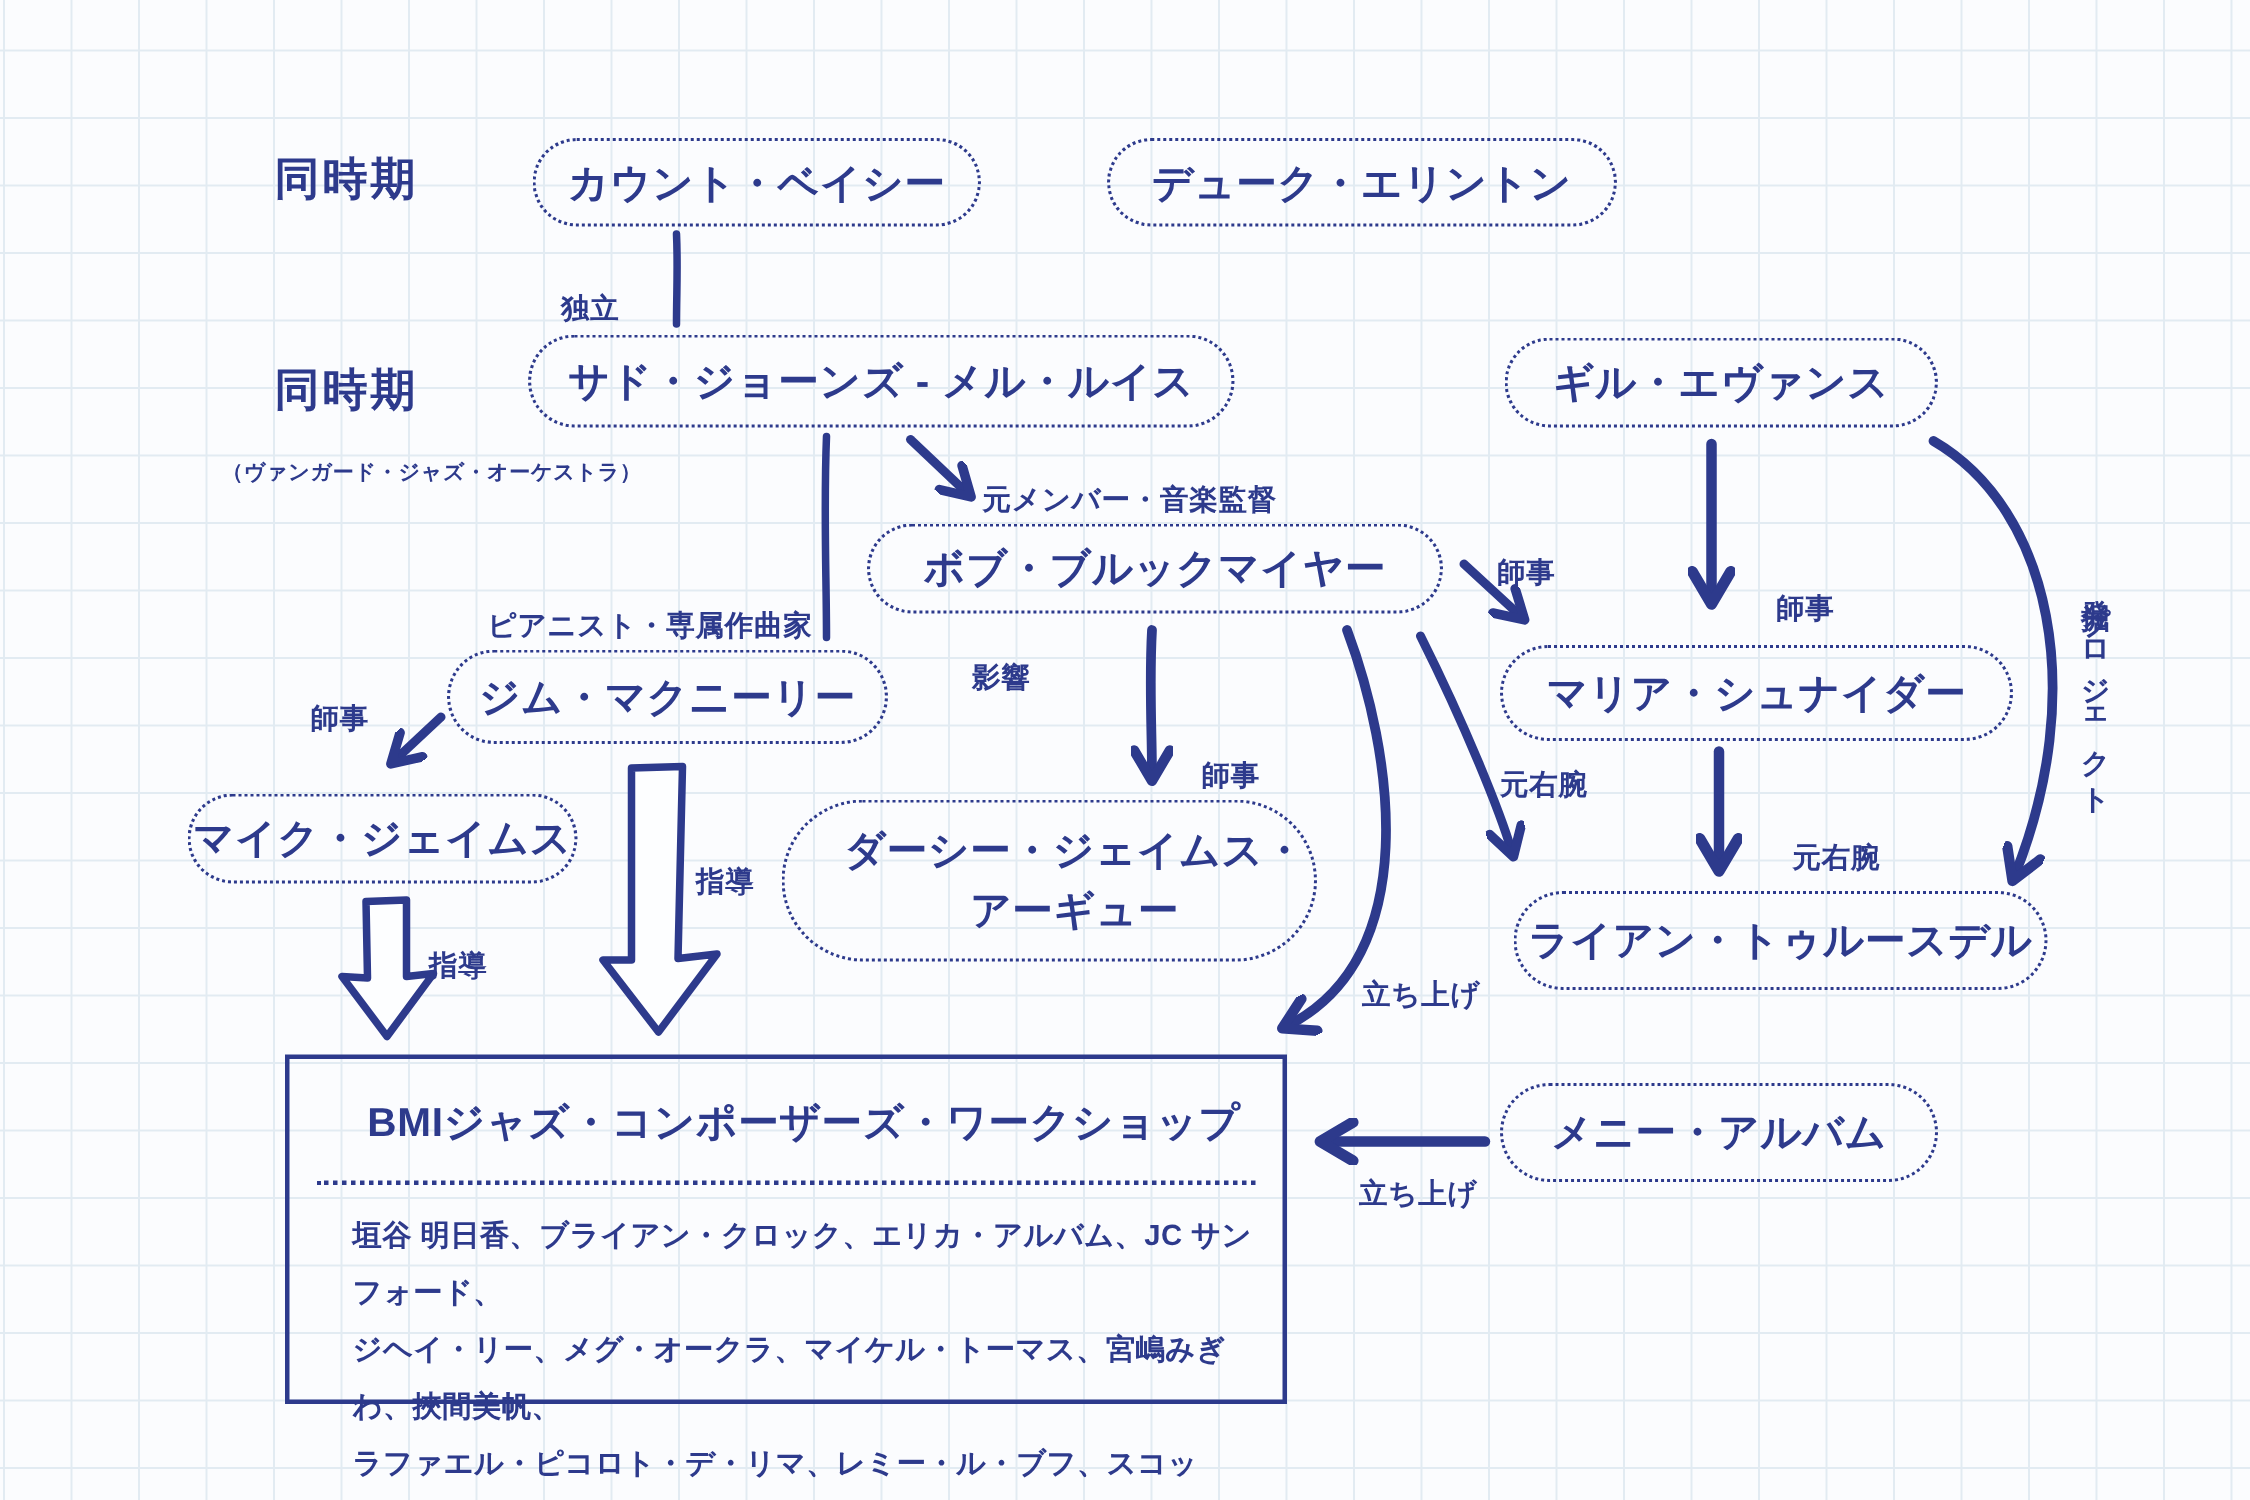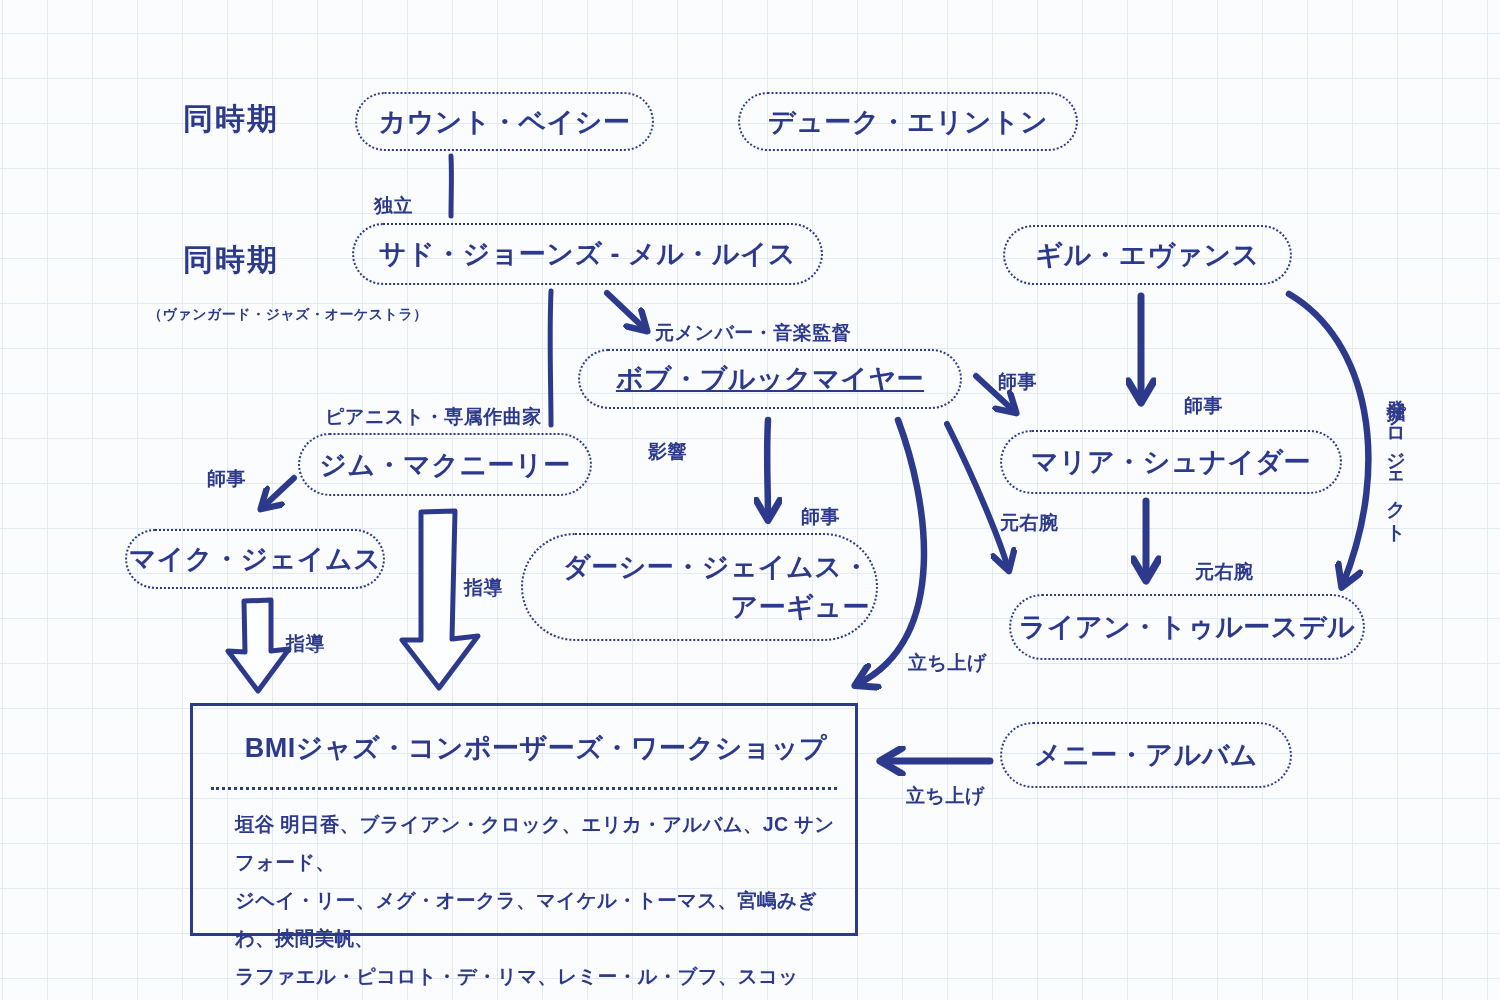--- a/index.html
+++ b/index.html
@@ -14,21 +14,21 @@
     background-position:2px 33px;
   }
   #edges{position:absolute;left:0;top:0;width:1500px;height:1000px;}
   .node{
     position:absolute;box-sizing:border-box;
     display:flex;align-items:center;justify-content:center;
     border:2.6px dotted #2d3a8c;border-radius:34px;
     color:#2d3a8c;font-weight:bold;font-size:27px;letter-spacing:.5px;
     white-space:pre-line;text-align:center;line-height:40px;
   }
-  .node.left{justify-content:flex-start;text-align:right;padding-left:40px;border-radius:56px;}
+  .node.left{justify-content:flex-start;text-align:center;padding-left:40px;border-radius:56px;}
   .ann{position:absolute;color:#2d3a8c;font-weight:bold;font-size:19px;white-space:nowrap;letter-spacing:.5px;}
   .ann.big{font-size:30px;letter-spacing:2px;}
   .ann.mid{font-size:14px;letter-spacing:.5px;}
   .ann.vert{writing-mode:vertical-rl;text-orientation:upright;letter-spacing:2.5px;}
   #bmi{
     position:absolute;left:190px;top:703px;width:668px;height:233px;
     box-sizing:border-box;border:3px solid #2d3a8c;color:#2d3a8c;
   }
   #bmi .bmi-title{text-align:center;font-size:27px;font-weight:bold;margin-top:24px;letter-spacing:.5px;padding-left:24px;}
   #bmi .bmi-divider{margin:21px 18px 0 18px;border-top:3px dotted #2d3a8c;}
@@ -60,21 +60,21 @@
       <path stroke-width="7" d="M990,761 L884,761" marker-end="url(#mk)"></path>
       <path stroke-width="5" fill="#fdfeff" d="M244,601 L271,600 L271,651 L289,649 L258,691 L228,651 L245,652 Z"></path>
       <path stroke-width="5" fill="#fdfeff" d="M421,512 L455,511 L452,639 L478,636 L439,688 L402,640 L421,640 Z"></path>
     </g>
   </svg>
 
   <div class="node" style="left:355px;top:92px;width:299px;height:59px;">カウント・ベイシー</div>
   <div class="node" style="left:738px;top:92px;width:340px;height:59px;">デューク・エリントン</div>
   <div class="node" style="left:1003px;top:225px;width:289px;height:60px;">ギル・エヴァンス</div>
   <div class="node" style="left:352px;top:223px;width:471px;height:62px;">サド・ジョーンズ - メル・ルイス</div>
-  <div class="node" style="left:578px;top:349px;width:384px;height:60px;text-decoration:underline;">ボブ・ブルックマイヤー</div>
+  <div class="node" style="left:578px;top:349px;width:384px;height:60px;">ボブ・ブルックマイヤー</div>
   <div class="node" style="left:298px;top:433px;width:294px;height:63px;">ジム・マクニーリー</div>
   <div class="node" style="left:125px;top:529px;width:260px;height:60px;">マイク・ジェイムス</div>
   <div class="node left" style="left:521px;top:533px;width:357px;height:108px;">ダーシー・ジェイムス・
 アーギュー</div>
   <div class="node" style="left:1000px;top:430px;width:342px;height:64px;">マリア・シュナイダー</div>
   <div class="node" style="left:1009px;top:594px;width:356px;height:66px;">ライアン・トゥルースデル</div>
   <div class="node" style="left:1000px;top:722px;width:292px;height:66px;">メニー・アルバム</div>
 
   <div class="ann big" style="left:183px;top:99px;">同時期</div>
   <div class="ann big" style="left:183px;top:240px;">同時期</div>

